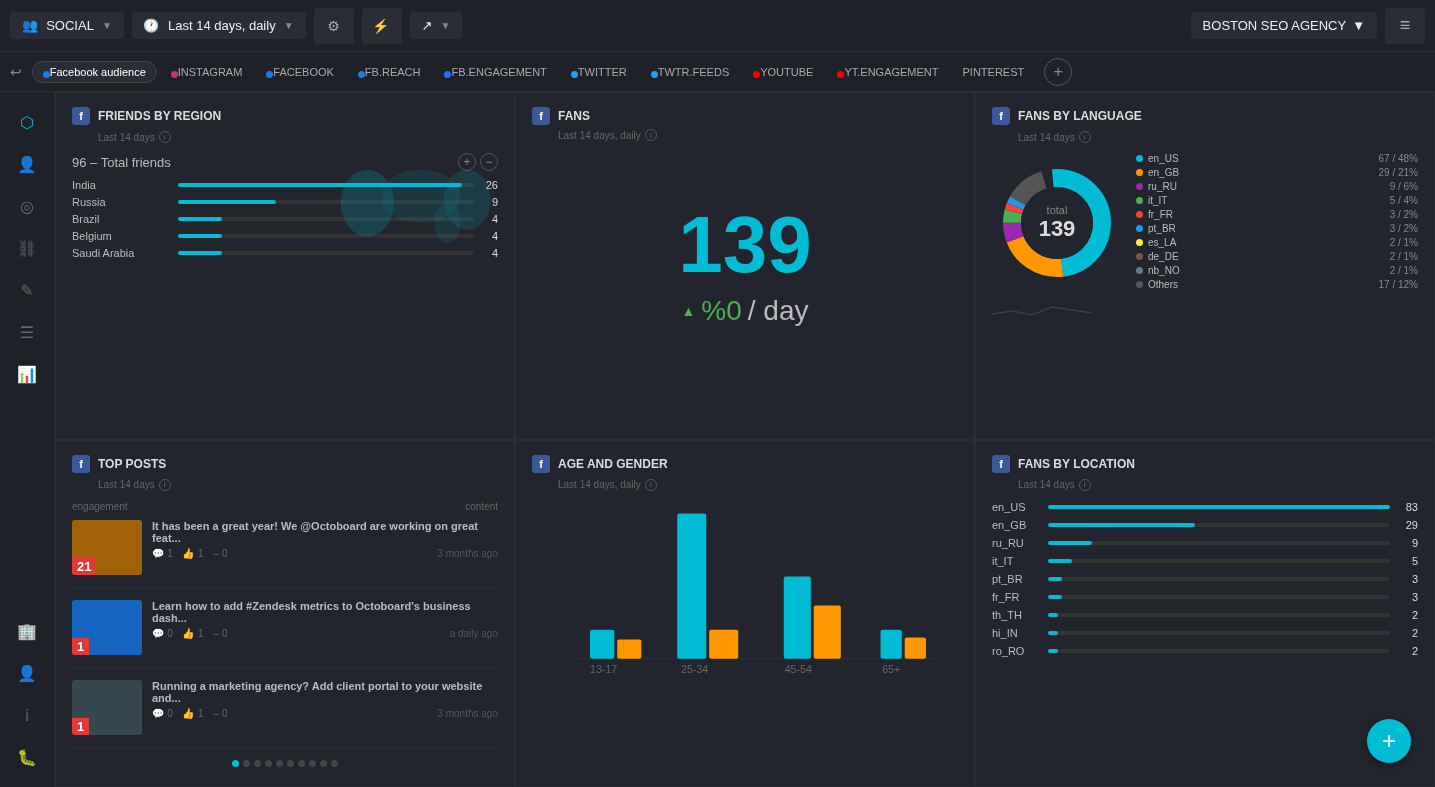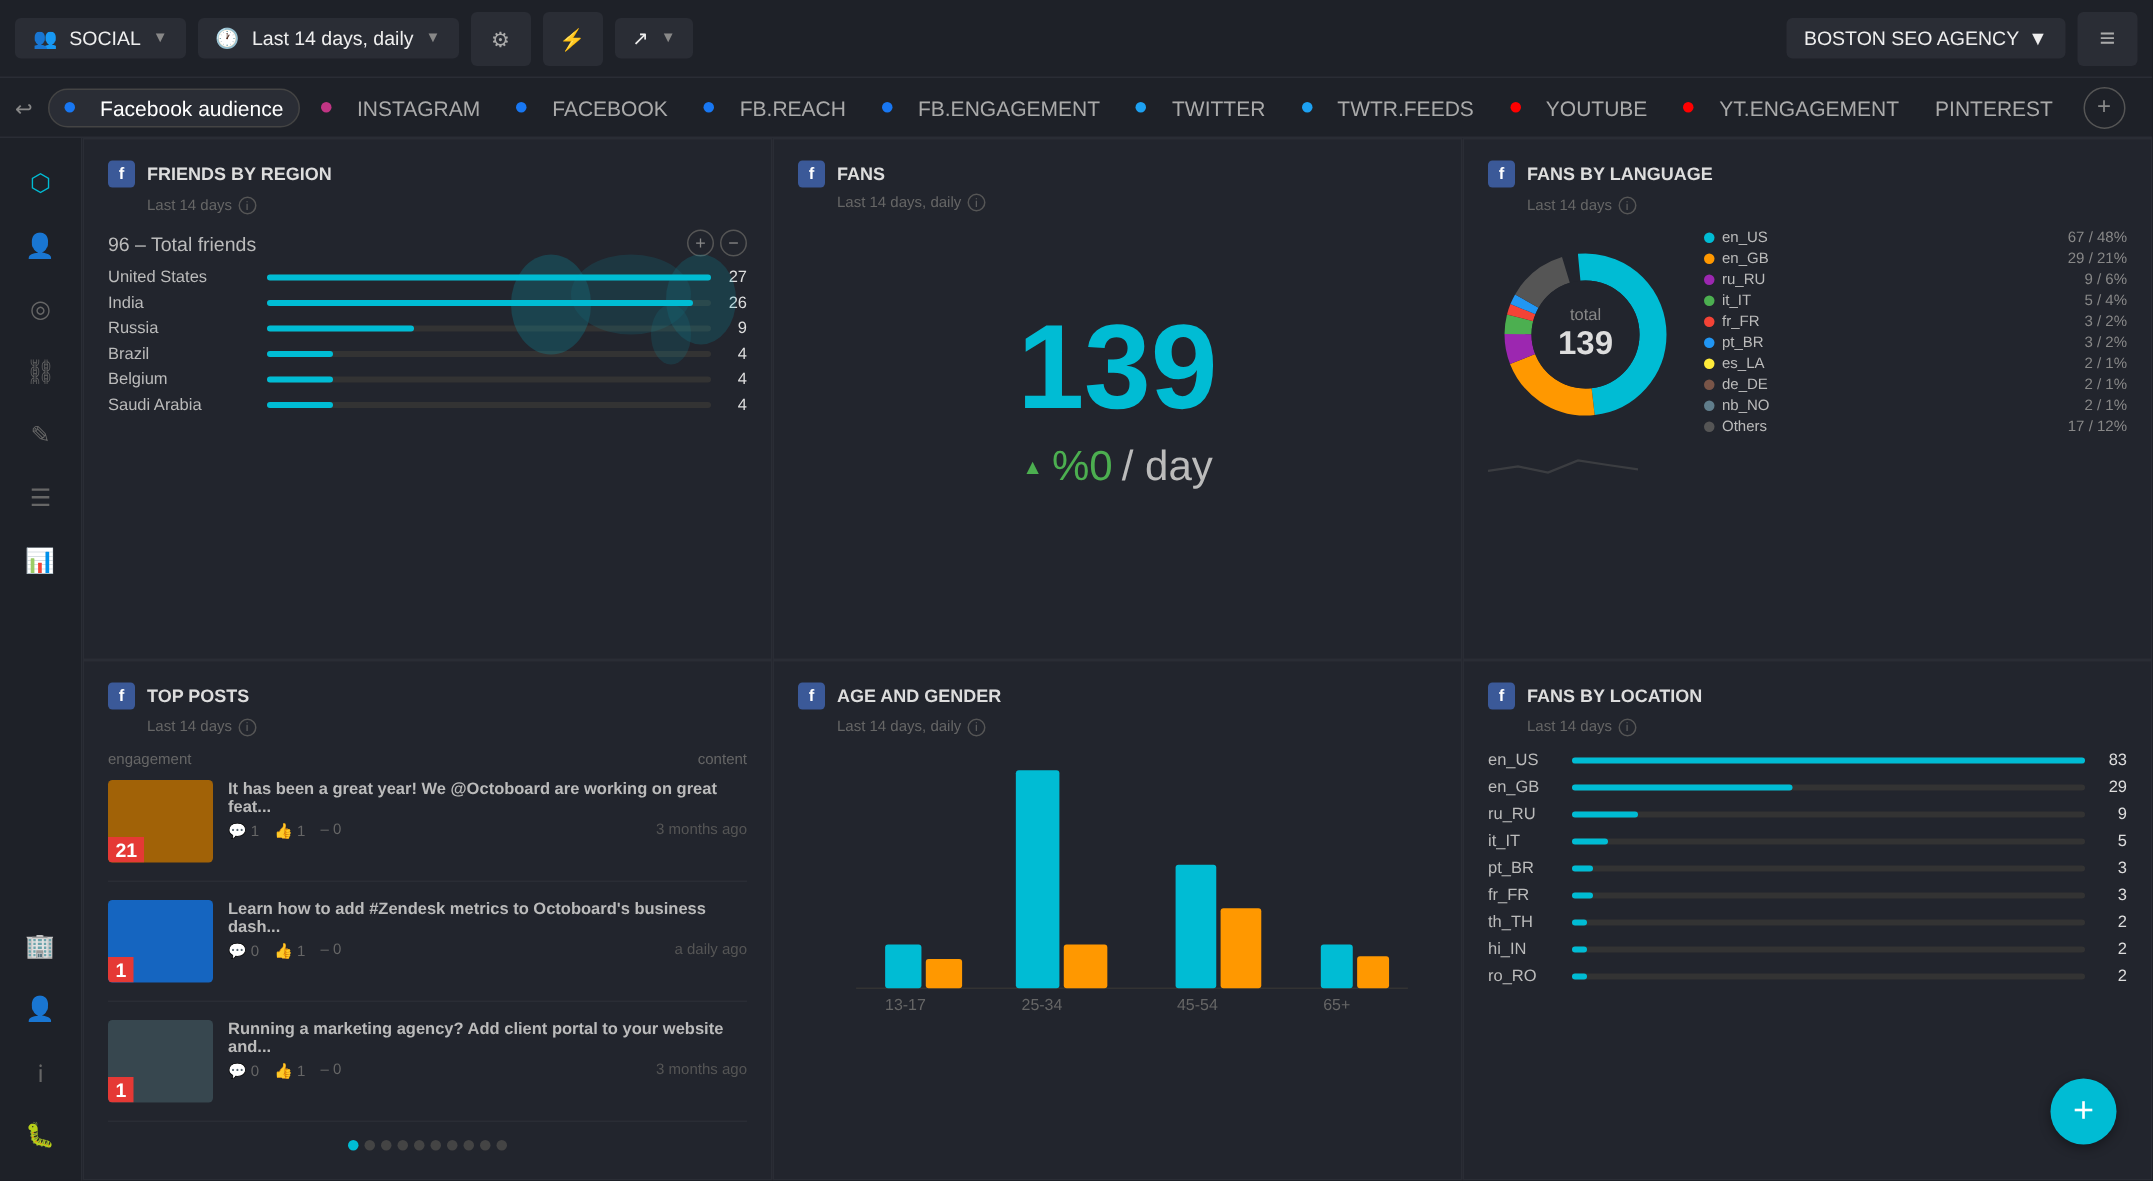--- a/index.html
+++ b/index.html
@@ -59,25 +59,25 @@
       display: flex;
       align-items: center;
       background: #1e2128;
       height: 40px;
       padding: 0 10px;
       border-bottom: 1px solid #2a2d35;
       gap: 4px;
     }
     .tab-arrow { color: #888; font-size: 14px; margin-right: 6px; cursor: pointer; }
     .tab-item {
-      display: flex; align-items: center; gap: 17px;
+      display: flex; align-items: flex-end; gap: 0;
       padding: 4px 10px;
       border-radius: 14px;
       cursor: pointer;
-      font-size: 14px;
+      font-size: 11px;
       color: #aaa;
       white-space: nowrap;
     }
     .tab-item.active {
       background: #2a2d35;
       color: #fff;
       border: 1px solid #444;
     }
     .tab-dot {
       width: 7px; height: 7px; border-radius: 50%;
@@ -391,27 +391,20 @@
     </div>
     <div class="region-total">
       <span>96 – Total friends</span>
       <div class="region-total-btns">
         <div class="circle-btn">+</div>
         <div class="circle-btn">−</div>
       </div>
     </div>
     <div id="regions-list">
         <div class="region-row">
-    <span class="region-name">United States</span>
-    <div class="region-bar-wrap">
-      <div class="region-bar" style="width:100%"></div>
-    </div>
-    <span class="region-count">27</span>
-  </div>
-        <div class="region-row">
     <span class="region-name">India</span>
     <div class="region-bar-wrap">
       <div class="region-bar" style="width:96%"></div>
     </div>
     <span class="region-count">26</span>
   </div>
         <div class="region-row">
     <span class="region-name">Russia</span>
     <div class="region-bar-wrap">
       <div class="region-bar" style="width:33%"></div>

